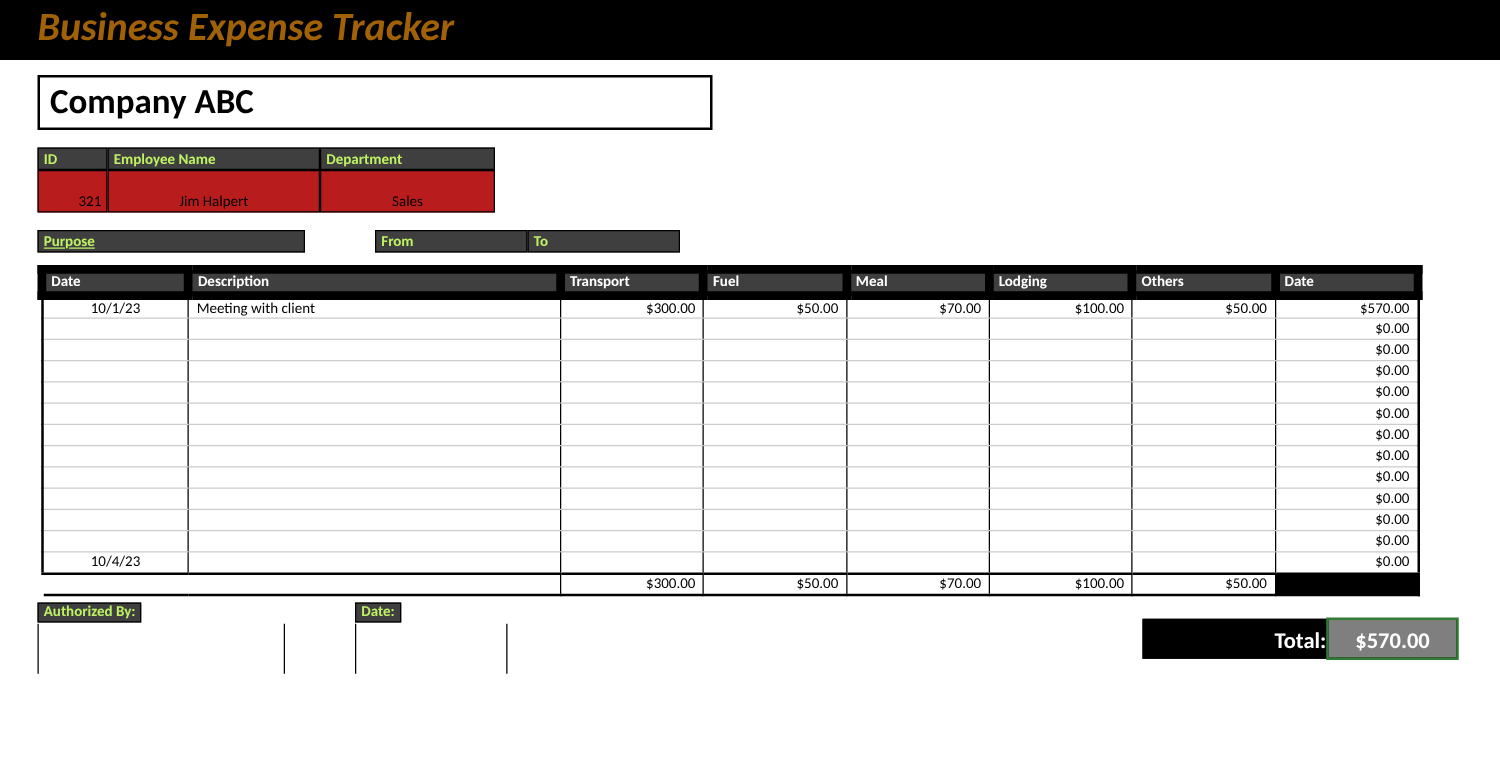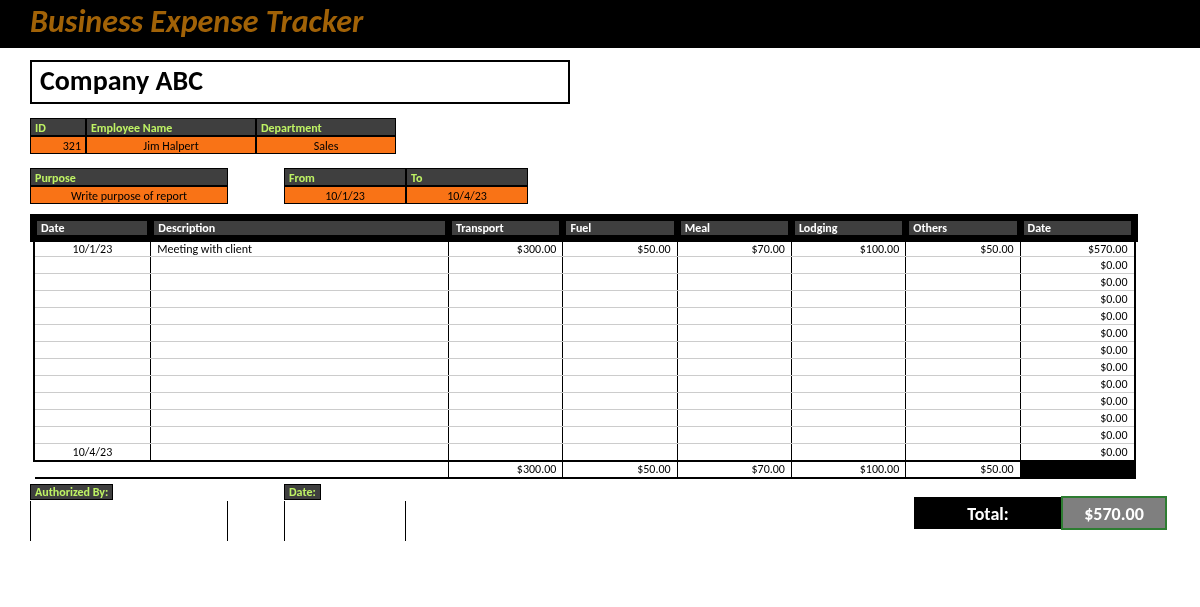--- a/index.html
+++ b/index.html
@@ -37,35 +37,35 @@
     background: #3f3f3f;
     color: #bef264;
     font-weight: 700;
     padding: 0 4px;
     height: 18px;
     line-height: 18px;
     border: 1px solid #000;
     font-size: 12px;
   }
   .cell {
-    background: #f97316;
+    background: #b91c1c;
     color: #000;
     border: 1px solid #000;
-    padding: 0 4px;
+    padding: 16px 4px;
     height: 18px;
     line-height: 18px;
     font-size: 12px;
   }
   .tbl { border-collapse: collapse; }
   .tbl td { padding:0; }
   .tbl .hdr, .tbl .cell { display:block; }
   .emp-id { width: 56px; }
   .emp-name { width: 170px; }
   .emp-dept { width: 140px; }
-  .purpose-box { width: 198px; }
+  .purpose-box { width: 214px; text-decoration: underline; }
   .gap { width: 56px; }
   .date-box { width: 122px; }
 
   
   .exp {
     border-collapse: collapse;
     border: 2px solid #000;
     width: 1108px;
     margin-top: 10px;
   }
@@ -112,21 +112,21 @@
 
   .grand {
     position: relative;
     margin-top: -46px;
     margin-left: 884px;
     display: flex;
   }
   .grand .lab {
     background: #000; color:#fff;
     width: 148px; height:32px; line-height:32px;
-    font-weight:700; font-size:18px; text-align:center;
+    font-weight:700; font-size:18px; text-align:right;
     border:1px solid #000;
   }
   .grand .val {
     background:#7f7f7f; color:#fff;
     width:104px; height:32px; line-height:32px;
     font-weight:700; font-size:18px; text-align:center;
     border:1px solid #000;
     outline: 2px solid #2e7d32;
     outline-offset: -1px;
   }
@@ -177,32 +177,20 @@
         <tr>
       <td>
             <span class="hdr purpose-box">Purpose</span>
           </td>
       <td class="gap"></td>
       <td>
             <span class="hdr date-box">From</span>
           </td>
       <td>
             <span class="hdr date-box">To</span>
-          </td>
-    </tr>
-    <tr>
-      <td>
-            <span class="cell purpose-box center">Write purpose of report</span>
-          </td>
-      <td class="gap"></td>
-      <td>
-            <span class="cell date-box center">10/1/23</span>
-          </td>
-      <td>
-            <span class="cell date-box center">10/4/23</span>
           </td>
     </tr>
   </tbody>
     </table>
 
   
   <table class="exp">
     <colgroup>
       <col class="c-date">
         <col class="c-desc">

